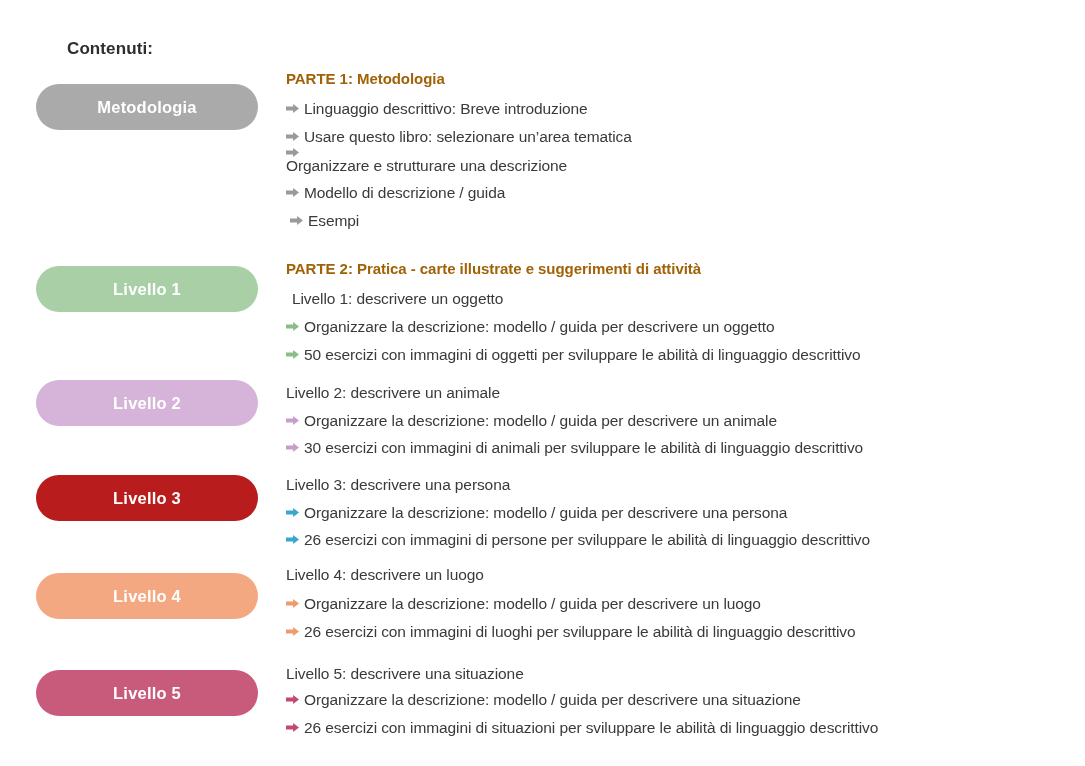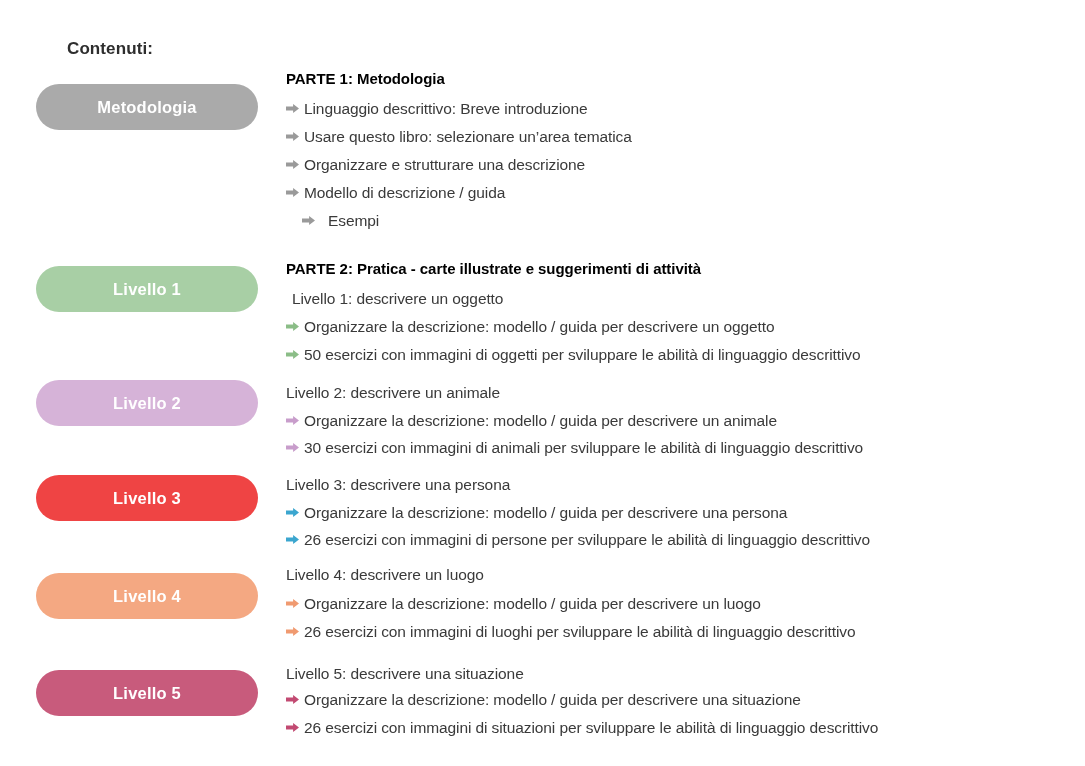--- a/index.html
+++ b/index.html
@@ -60,21 +60,21 @@
   .right-col {
     position: absolute;
     left: 286px;
     top: 0;
     width: 790px;
   }
   .part-heading {
     position: absolute;
     font-size: 15px;
     font-weight: bold;
-    color: #000000;
+    color: #a16207;
     letter-spacing: -.05px;
     white-space: nowrap;
   }
   .level-heading {
     position: absolute;
     font-size: 15.5px;
     color: #3a3a3a;
     white-space: nowrap;
     letter-spacing: -.1px;
   }
@@ -110,21 +110,21 @@
     <div id="pills">
         <div class="pill" style="top: 84px; background: rgb(170, 170, 170);">
           <span>Metodologia</span>
         </div>
         <div class="pill" style="top: 266px; background: rgb(168, 207, 165);">
           <span>Livello 1</span>
         </div>
         <div class="pill" style="top: 380px; background: rgb(214, 179, 216); align-items: center;">
           <span>Livello 2</span>
         </div>
-        <div class="pill" style="top: 475px; background: #ef4444;">
+        <div class="pill" style="top: 475px; background: #b91c1c;">
           <span>Livello 3</span>
         </div>
         <div class="pill" style="top: 573px; background: rgb(244, 168, 130);">
           <span>Livello 4</span>
         </div>
         <div class="pill" style="top: 670px; background: rgb(200, 91, 124);">
           <span>Livello 5</span>
         </div>
       </div>
   </div>
@@ -141,37 +141,37 @@
           <span class="bullet-text">Linguaggio descrittivo: Breve introduzione</span>
         </div>
         <div class="bullet-row" style="top: 129px; left: 0px;">
           <span class="bullet-icon">
             <svg width="13" height="9" viewBox="0 0 13 9" xmlns="http://www.w3.org/2000/svg">
               <path d="M0 2.4 H7.1 V0 L13 4.5 L7.1 9 V6.6 H0 Z" fill="#9a9a9a"></path>
             </svg>
           </span>
           <span class="bullet-text">Usare questo libro: selezionare un’area tematica</span>
         </div>
-        <div class="bullet-row" style="top: 157px; left: 0px;">
+        <div class="bullet-row" style="top: 149px; left: 0px; flex-direction: column;">
           <span class="bullet-icon">
             <svg width="13" height="9" viewBox="0 0 13 9" xmlns="http://www.w3.org/2000/svg">
               <path d="M0 2.4 H7.1 V0 L13 4.5 L7.1 9 V6.6 H0 Z" fill="#9a9a9a"></path>
             </svg>
           </span>
           <span class="bullet-text">Organizzare e strutturare una descrizione</span>
         </div>
         <div class="bullet-row" style="top: 185px; left: 0px; text-align: right;">
           <span class="bullet-icon">
             <svg width="13" height="9" viewBox="0 0 13 9" xmlns="http://www.w3.org/2000/svg">
               <path d="M0 2.4 H7.1 V0 L13 4.5 L7.1 9 V6.6 H0 Z" fill="#9a9a9a"></path>
             </svg>
           </span>
           <span class="bullet-text">Modello di descrizione / guida</span>
         </div>
-        <div class="bullet-row" style="top: 213px; left: 16px; gap: 8px;">
+        <div class="bullet-row" style="top: 213px; left: 4px;">
           <span class="bullet-icon">
             <svg width="13" height="9" viewBox="0 0 13 9" xmlns="http://www.w3.org/2000/svg">
               <path d="M0 2.4 H7.1 V0 L13 4.5 L7.1 9 V6.6 H0 Z" fill="#9a9a9a"></path>
             </svg>
           </span>
           <span class="bullet-text">Esempi</span>
         </div>
         <div class="part-heading" style="top: 260px;">PARTE 2: Pratica - carte illustrate e suggerimenti di attività</div>
         <div class="level-heading" style="top: 290px; left: 6px;">Livello 1: descrivere un oggetto</div>
         <div class="bullet-row" style="top: 319px; left: 0px;">

